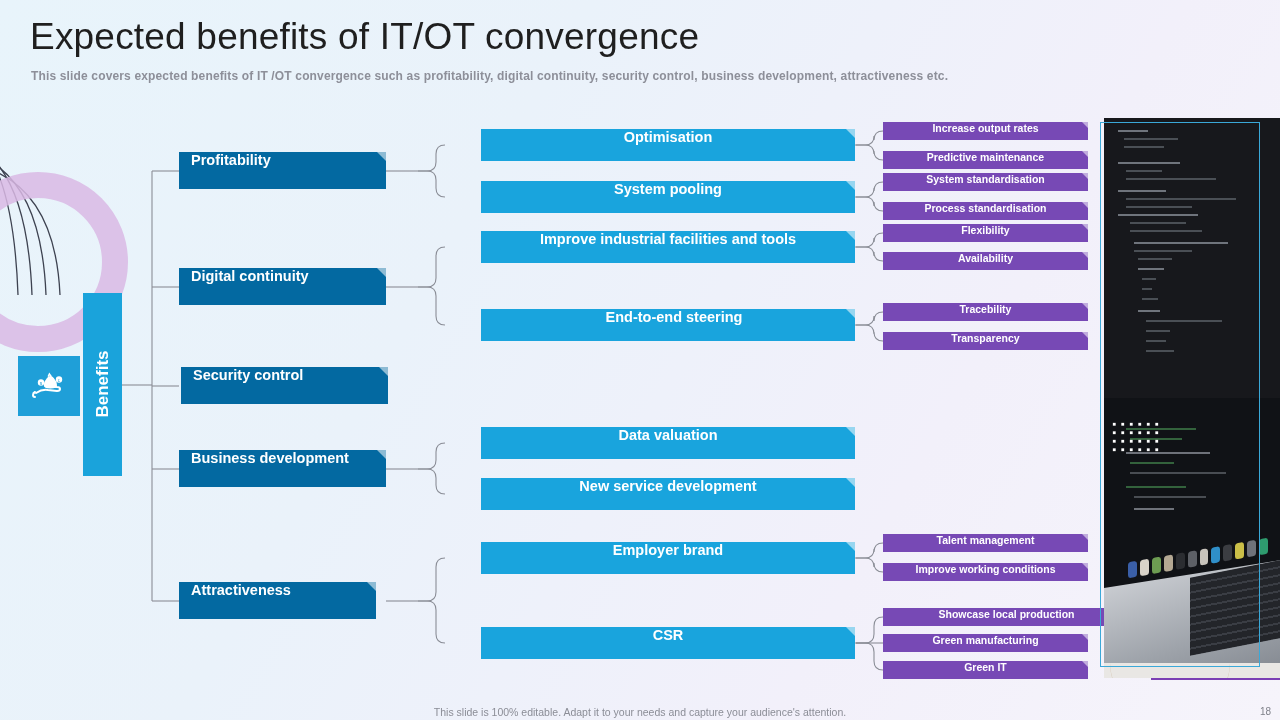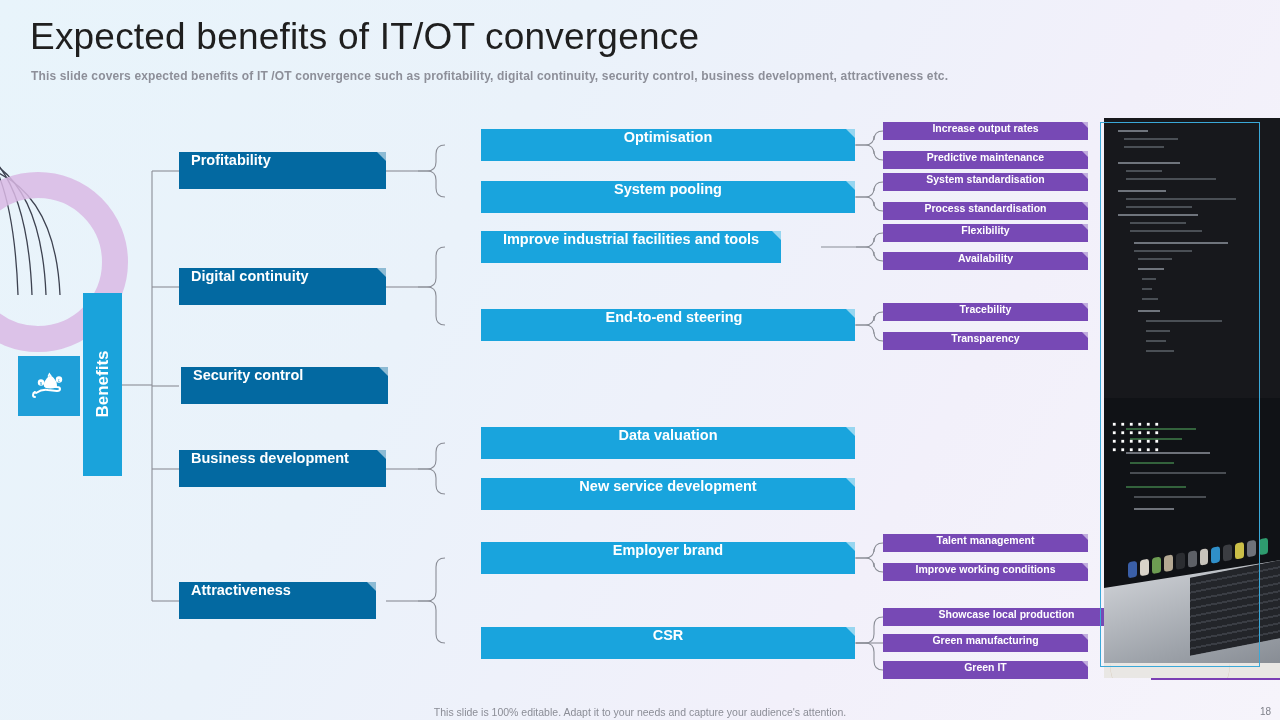--- a/index.html
+++ b/index.html
@@ -192,21 +192,21 @@
 <div class="node cat" style="left:179px;top:582px;width:197px;height:37px;">
   <span>Attractiveness</span>
 </div>
 
 <div class="node mid" style="left:447px;top:129px;width:374px;height:32px;">
   <span>Optimisation</span>
 </div>
 <div class="node mid" style="left:447px;top:181px;width:374px;height:32px;">
   <span>System pooling</span>
 </div>
-<div class="node mid" style="left:447px;top:231px;width:300px;height:32px;">
+<div class="node mid" style="left:447px;top:231px;width:374px;height:32px;">
   <span>Improve industrial facilities and tools</span>
 </div>
 <div class="node mid" style="left:447px;top:309px;width:374px;height:32px;padding-left:12px;">
   <span>End-to-end steering</span>
 </div>
 <div class="node mid" style="left:447px;top:427px;width:374px;height:32px;">
   <span>Data valuation</span>
 </div>
 <div class="node mid" style="left:447px;top:478px;width:374px;height:32px;">
   <span>New service development</span>

